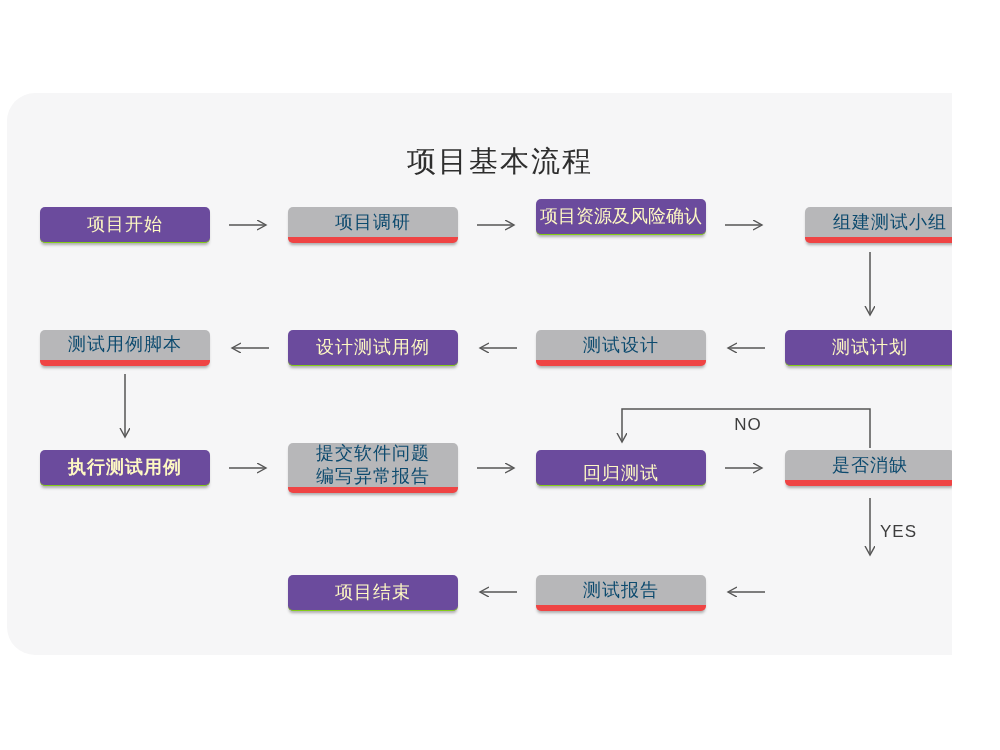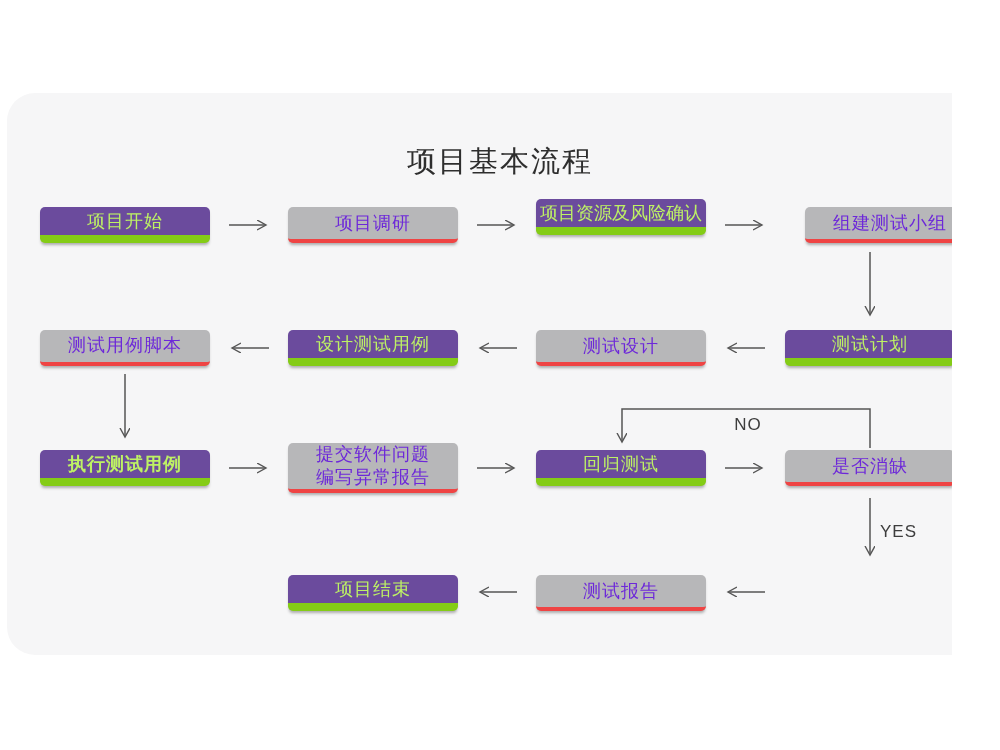--- a/index.html
+++ b/index.html
@@ -40,27 +40,27 @@
     align-items: center;
     justify-content: center;
     font-size: 18px;
     letter-spacing: 1px;
     line-height: 23px;
     box-shadow: 0 3px 3px -1px rgba(0,0,0,0.30);
     box-sizing: border-box;
   }
   .node.purple {
     background: #6b4b9d;
-    color: #bef264;
-    border-bottom: 8px solid #84cc16;
+    color: #fef9c3;
+    border-bottom: 1px solid #84cc16;
   }
   .node.gray {
     background: #b7b7b9;
-    color: #6d28d9;
-    border-bottom: 4px solid #ef4444;
+    color: #0c4a6e;
+    border-bottom: 6px solid #ef4444;
   }
   .node.tall { height: 50px; }
   svg.connectors {
     position: absolute;
     left: 0; top: 0;
     width: 1000px; height: 750px;
     pointer-events: none;
   }
   .edge-label {
     position: absolute;
@@ -139,21 +139,21 @@
       <span>测试计划</span>
     </div>
 
   <div class="node purple" style="left:40px;  top:450px;font-weight:bold;">
       <span>执行测试用例</span>
     </div>
   <div class="node gray tall" style="left:288px; top:443px;">
     <span>提交软件问题</span>
     <span>编写异常报告</span>
   </div>
-  <div class="node purple" style="left:536px; top:450px;">
+  <div class="node purple" style="left:536px; top:450px;justify-content:flex-end;">
       <span>回归测试</span>
     </div>
   <div class="node gray" style="left:785px; top:450px;">
       <span>是否消缺</span>
     </div>
 
   <div class="node purple" style="left:288px; top:575px;">
       <span>项目结束</span>
     </div>
   <div class="node gray" style="left:536px; top:575px;">

